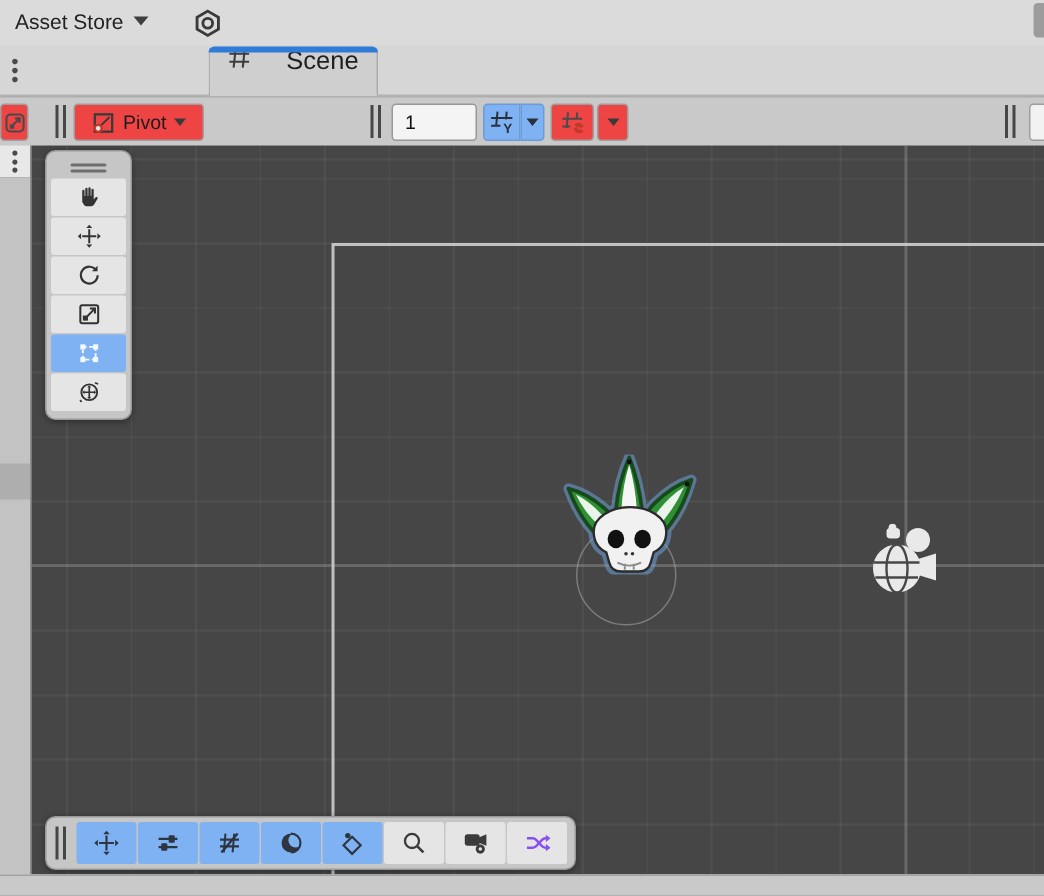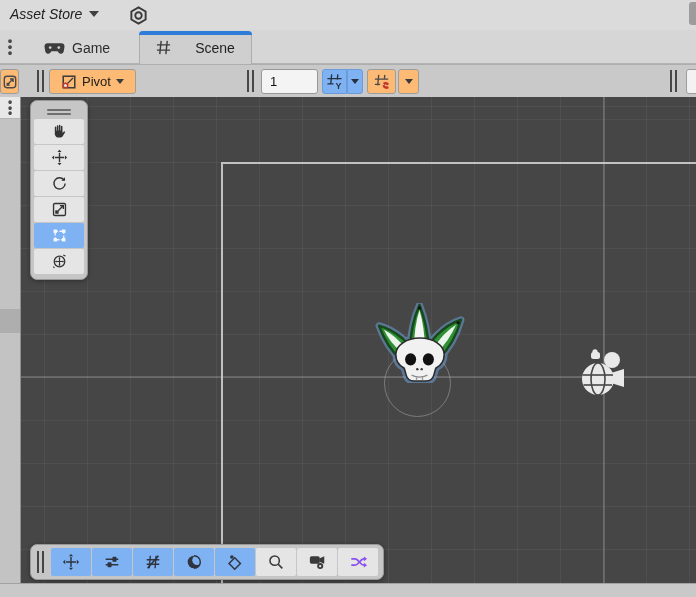--- a/index.html
+++ b/index.html
@@ -2,35 +2,35 @@
 <html><head>
 <meta charset="utf-8">
 <style>
   * { margin:0; padding:0; box-sizing:border-box; }
   html,body { width:696px; height:597px; overflow:hidden; }
   body { font-family:"Liberation Sans", sans-serif; }
   #app { position:relative; width:696px; height:597px; background:#d9d9d9; overflow:hidden; }
 
   
   .top-bar { position:absolute; left:0; top:0; width:696px; height:30px; background:#dbdbdb; }
-  .win-title { position:absolute; left:10px; top:6px; font-size:14px; color:#222; display:flex; align-items:center; gap:7px;font-style:italic; }
+  .win-title { position:absolute; left:10px; top:6px; font-size:14px; color:#222; display:flex; align-items:center; gap:7px; }
   .caret-down { width:0; height:0; border-left:5px solid transparent; border-right:5px solid transparent; border-top:6px solid #3f3f3f; display:inline-block; }
   .hex-icon { position:absolute; left:129px; top:6px; }
   .scroll-sliver { position:absolute; right:0px; top:2px; width:7px; height:23px; background:#9c9c9c; border-radius:3px 0 0 3px; }
 
   
   .tab-row { position:absolute; left:0; top:30px; width:696px; height:34px; background:#d6d6d6; border-bottom:1px solid #b2b2b2; }
   .kebab { position:absolute; left:4px; top:8px; width:12px; color:#4a4a4a; font-size:13px; font-weight:bold; line-height:6px; letter-spacing:0; text-align:center; }
   .tab-game { position:absolute; left:38px; top:6px; height:24px; display:flex; align-items:center; gap:7px; font-size:14px; color:#2e2e2e; padding:0 6px; }
-  .tab-scene { position:absolute; left:139px; top:1px; width:113px; height:33px; background:#cfcfcf; border-left:1px solid #adadad; border-right:1px solid #adadad; border-radius:4px 4px 0 0; display:flex; align-items:center; justify-content:center; gap:24px; font-size:14px; color:#1f1f1f; }
+  .tab-scene { position:absolute; left:139px; top:1px; width:113px; height:33px; background:#cfcfcf; border-left:1px solid #adadad; border-right:1px solid #adadad; border-radius:4px 4px 0 0; display:flex; align-items:flex-start; justify-content:center; gap:24px; font-size:17px; color:#1f1f1f; }
   .tab-scene::before { content:""; position:absolute; left:-1px; top:0; right:-1px; height:4px; background:#2e7cd7; border-radius:4px 4px 0 0; }
 
   
   .toolbar { position:absolute; left:0; top:64px; width:696px; height:33px; background:#c9c9c9; border-top:1px solid #aeaeae; }
-  .tb-btn { position:absolute; top:4px; height:25px; background:#fdba74; border:1px solid #9d9d9d; border-radius:3px; display:flex; align-items:center; justify-content:center; gap:5px; font-size:13px; color:#1c1c1c; }
+  .tb-btn { position:absolute; top:4px; height:25px; background:#ef4444; border:1px solid #9d9d9d; border-radius:3px; display:flex; align-items:center; justify-content:center; gap:5px; font-size:13px; color:#1c1c1c; }
   .sep { position:absolute; top:5px; width:8px; height:22px; }
   .sep i { position:absolute; top:0; width:2px; height:22px; background:#474747; }
   .sep i:first-child { left:0; } .sep i:last-child { left:5px; }
   .tb-input { position:absolute; top:4px; height:25px; background:#f4f4f4; border:1px solid #989898; border-radius:3px; font-size:13px; color:#111; padding-left:8px; font-family:"Liberation Sans",sans-serif; }
   .tb-btn.blue { background:#7fb2f2; border-color:#6b9cd8; }
   .mini-caret { width:0; height:0; border-left:4.5px solid transparent; border-right:4.5px solid transparent; border-top:5.5px solid #3a3a3a; }
 
   
   .left-strip { position:absolute; left:0; top:97px; width:21px; height:486px; background:#c3c3c3; border-right:1px solid #8f8f8f; }
   .left-strip-header { position:absolute; left:0; top:0; width:20px; height:22px; background:#e8e8e8; border-bottom:1px solid #b5b5b5; }
@@ -82,30 +82,20 @@
       <svg width="19" height="19" viewBox="0 0 20 20">
         <path d="M10 1.5 L17.5 5.8 V14.2 L10 18.5 L2.5 14.2 V5.8 Z" fill="none" stroke="#3a3a3a" stroke-width="2"></path>
         <circle cx="10" cy="10" r="3.4" fill="none" stroke="#3a3a3a" stroke-width="2"></circle>
       </svg>
     </div>
     <div class="scroll-sliver"></div>
   </div>
 
   <div class="tab-row">
     <div class="kebab">•<br>•<br>•</div>
-    <div class="tab-game">
-      <span>
-        <svg width="21" height="13" viewBox="0 0 22 13">
-          <path d="M4 1 h14 a3.5 3.5 0 0 1 3.5 3.5 l-0.8 5 a3 3 0 0 1 -5.3 1.4 l-1.2 -1.6 h-6.4 l-1.2 1.6 a3 3 0 0 1 -5.3 -1.4 l-0.8 -5 A3.5 3.5 0 0 1 4 1 Z" fill="#3c3c3c"></path>
-          <circle cx="6.5" cy="5.5" r="1.4" fill="#cfcfcf"></circle>
-          <circle cx="15.5" cy="5.5" r="1.4" fill="#cfcfcf"></circle>
-        </svg>
-      </span>
-      <span>Game</span>
-    </div>
     <div class="tab-scene">
       <span>
         <svg width="15" height="15" viewBox="0 0 16 16">
           <g stroke="#3c3c3c" stroke-width="1.5" fill="none">
             <path d="M5.5 1 L4 15 M12 1 L10.5 15 M1 5.2 H15 M1 10.8 H15"></path>
           </g>
         </svg>
       </span>
       <span>Scene</span>
     </div>

